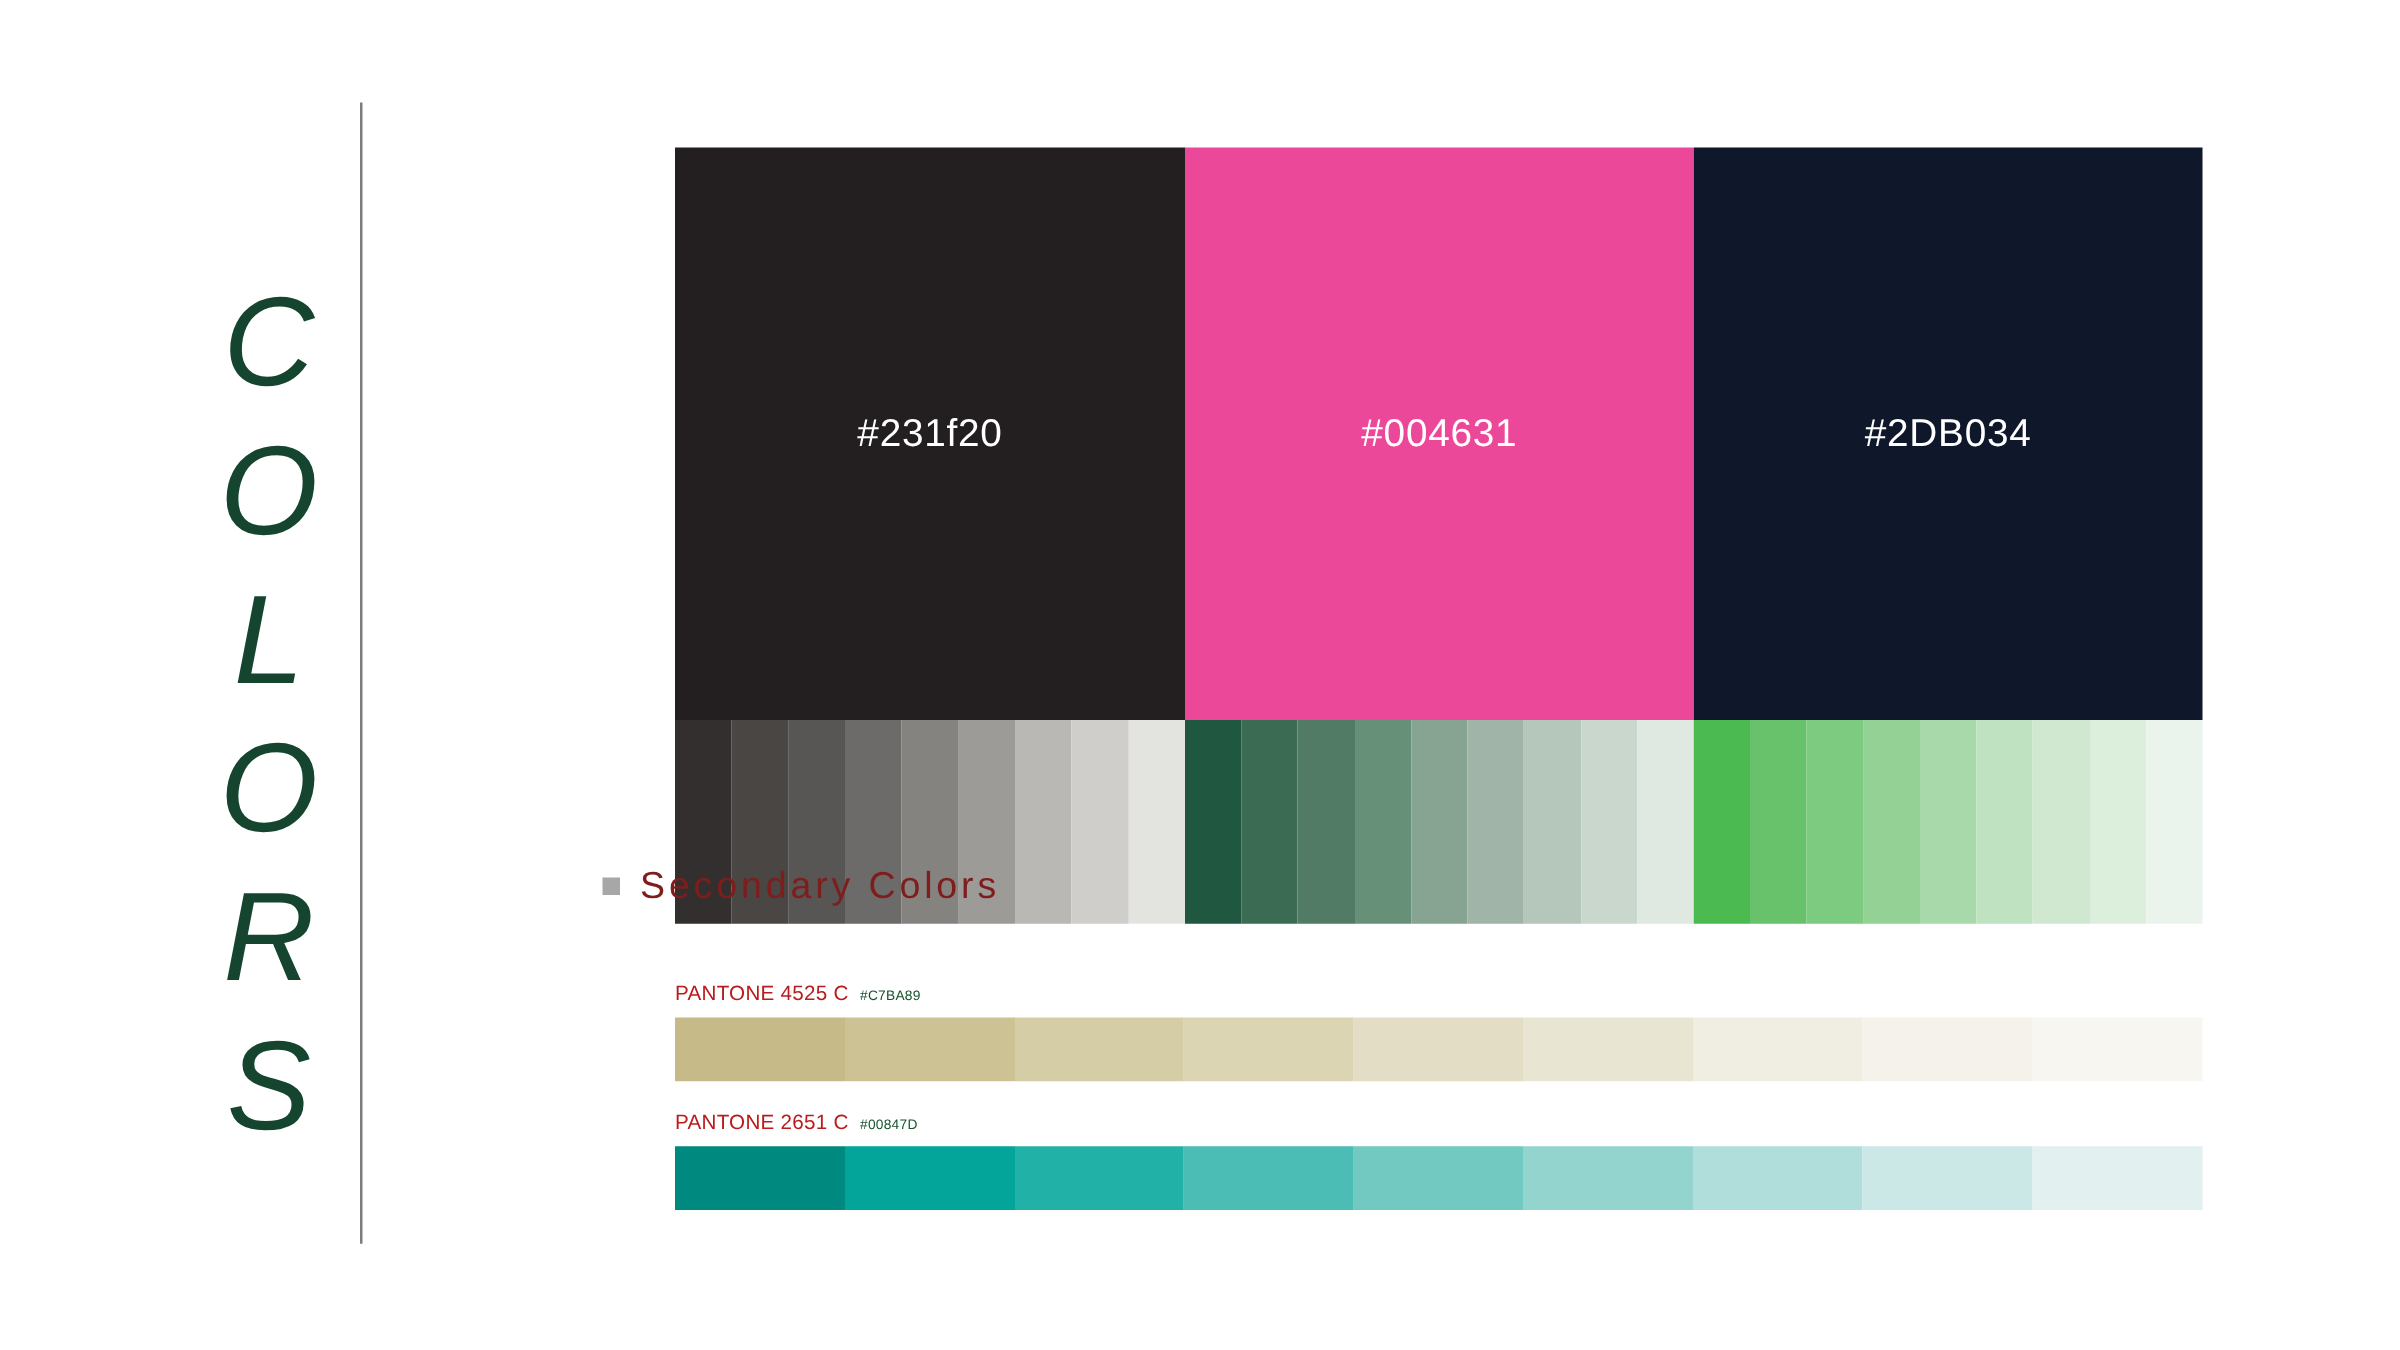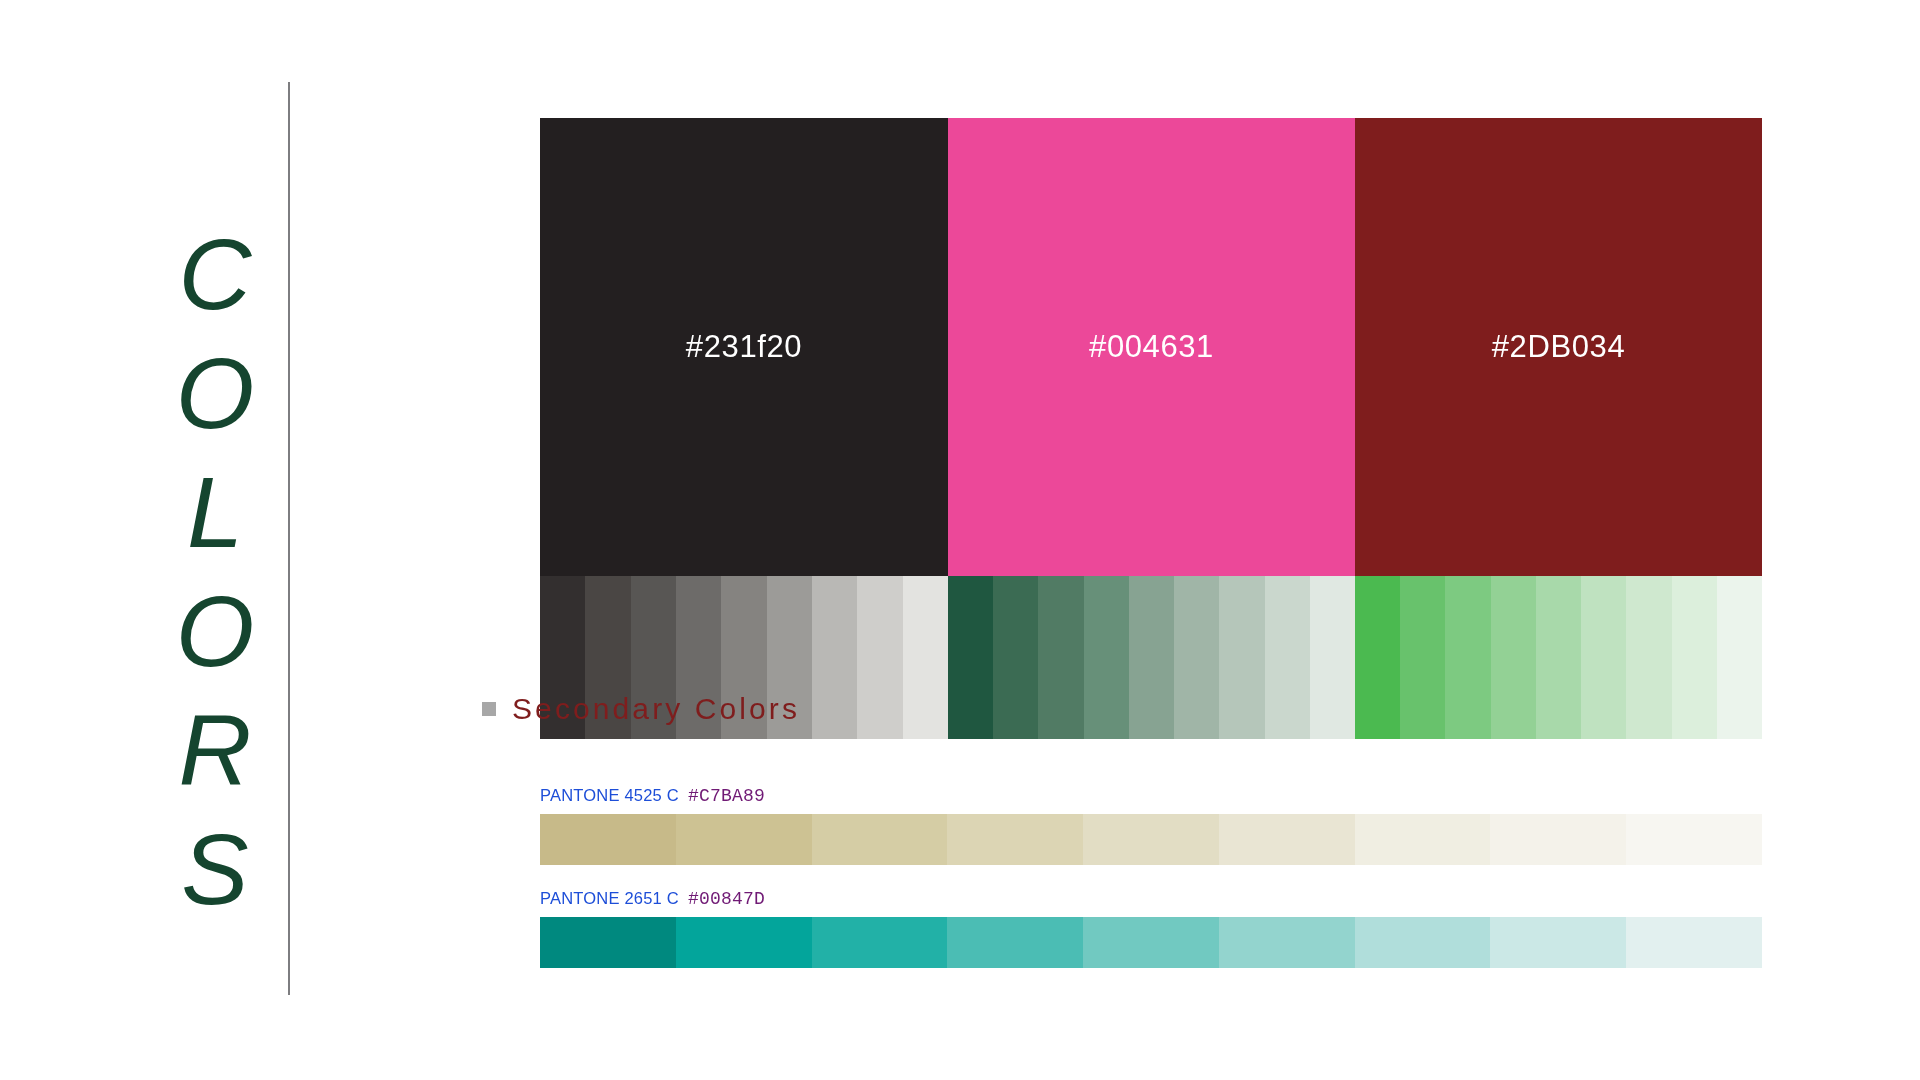--- a/index.html
+++ b/index.html
@@ -123,29 +123,29 @@
     display: flex;
     flex-direction: row;
     align-items: baseline;
     height: 22px;
     margin-bottom: 6px;
   }
   .secondary-labels .pantone {
     font-family: "Liberation Sans", sans-serif;
     font-size: 16.5px;
     letter-spacing: 0.2px;
-    color: #1d4ed8;
+    color: #b91c1c;
     width: 148px;
     white-space: nowrap;
   }
   .secondary-labels .hexcode {
-    font-family: Liberation Mono, monospace;
-    font-size: 18px;
+    font-family: Liberation Sans, sans-serif;
+    font-size: 11px;
     letter-spacing: 0.2px;
-    color: #701a75;
+    color: #14532d;
     white-space: nowrap;
   }
   .secondary-strip {
     display: flex;
     flex-direction: row;
     width: 1222px;
     height: 51px;
   }
   .secondary-cell {
     flex: 1 1 0;
@@ -196,21 +196,21 @@
         <div class="tint-cell" style="background: rgb(103, 144, 121);"></div>
         <div class="tint-cell" style="background: rgb(135, 163, 146);"></div>
         <div class="tint-cell" style="background: rgb(160, 181, 167);"></div>
         <div class="tint-cell" style="background: rgb(181, 198, 186);"></div>
         <div class="tint-cell" style="background: rgb(202, 215, 205);"></div>
         <div class="tint-cell" style="background: rgb(224, 232, 226);"></div>
       </div>
   </div>
 
   <div class="primary-col" style="flex:0 0 407px;">
-    <div class="primary-main" style="background: #7f1d1d; align-items: center;">
+    <div class="primary-main" style="background: #0f172a; align-items: center;">
       <span class="primary-hex" style="color: rgb(255, 255, 255);">#2DB034</span>
     </div>
     <div class="tint-strip">
         <div class="tint-cell" style="background: rgb(75, 186, 80);"></div>
         <div class="tint-cell" style="background: rgb(104, 194, 108);"></div>
         <div class="tint-cell" style="background: rgb(125, 202, 129);"></div>
         <div class="tint-cell" style="background: rgb(147, 209, 149);"></div>
         <div class="tint-cell" style="background: rgb(168, 217, 170);"></div>
         <div class="tint-cell" style="background: rgb(191, 226, 192);"></div>
         <div class="tint-cell" style="background: rgb(207, 232, 207);"></div>

